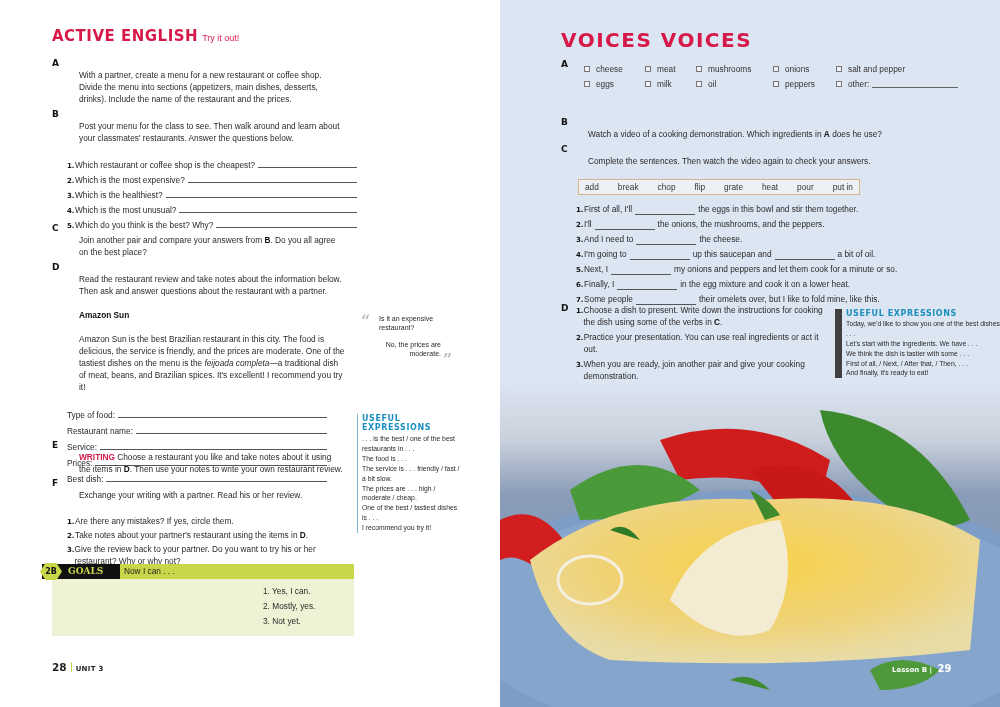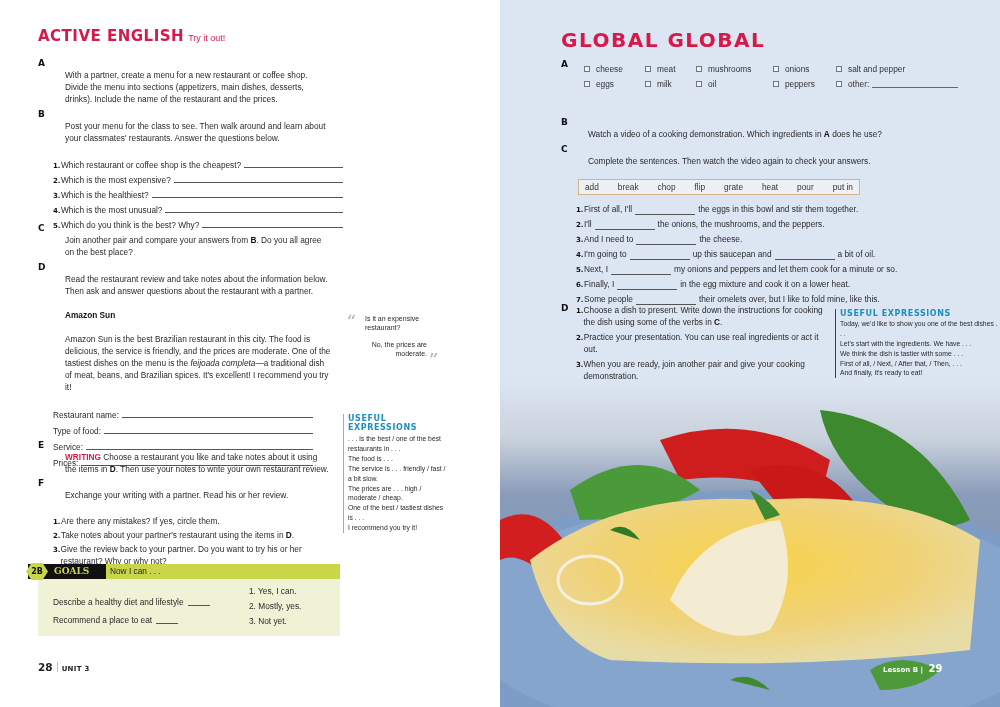--- a/index.html
+++ b/index.html
@@ -1,20 +1,20 @@
 <!DOCTYPE html>
 <html><head>
 <meta charset="utf-8">
 <style>
   * { box-sizing: border-box; margin: 0; padding: 0; }
   html, body { width: 1000px; height: 707px; overflow: hidden; background: #fff; }
   body { position: relative; font-family: "Liberation Sans", sans-serif; color: #2a2a2a; font-size: 8.3px; line-height: 1.45; }
 
   .page { position: absolute; top: 0; height: 707px; }
-  .left { left: 0; width: 428px; background: #ffffff; }
+  .left { left: 14px; width: 428px; background: #ffffff; }
   .right { left: 500px; width: 500px; background: #dce5f2; overflow: hidden; }
 
   .title-red { color: #d7194a; font-family: "DejaVu Sans", sans-serif; font-weight: bold; letter-spacing: 0.5px; }
   .title-left { position: absolute; left: 38px; top: 26px; font-size: 15px; }
   .title-left .sub { font-family: "Liberation Sans", sans-serif; font-weight: normal; font-size: 9px; letter-spacing: 0; margin-left: 4px; }
   .title-right { position: absolute; left: 61px; top: 26px; font-size: 20px; letter-spacing: 1.5px; }
 
   .sec { position: absolute; }
   .letter { position: absolute; left: 0; top: 0; font-family: "DejaVu Sans", sans-serif; font-weight: bold; font-size: 9px; color: #111; }
   .sec-body { margin-left: 15px; }
@@ -26,21 +26,21 @@
   .fill-item { display: flex; align-items: flex-end; height: 16px; }
   .fill-line { flex: 1; border-bottom: 0.8px solid #555; margin-left: 3px; margin-bottom: 3px; }
   .bold { font-weight: bold; color: #111; }
   .red-b { color: #d7194a; font-weight: bold; }
   .blue-h { color: #1c8fbf; font-family: "DejaVu Sans", sans-serif; font-weight: bold; font-size: 8px; letter-spacing: 0.6px; line-height: 1.15; }
 
   .quote-box { position: absolute; left: 347px; top: 314px; width: 102px; font-size: 7px; line-height: 1.35; }
   .quote-mark { position: absolute; color: #bbb; font-size: 16px; font-family: "DejaVu Serif", serif; font-weight: bold; line-height: 1; }
 
   .useful-left { position: absolute; left: 343px; top: 414px; width: 105px; padding-left: 4px; border-left: 1px solid #7fb7d3; font-size: 6.8px; line-height: 1.45; }
-  .useful-right { position: absolute; left: 335px; top: 309px; width: 165px; padding-left: 4px; border-left: 1px solid #404040; font-size: 6.8px; line-height: 1.45; }
+  .useful-right { position: absolute; left: 335px; top: 309px; width: 165px; padding-left: 4px; border-left: 7px solid #404040; font-size: 6.8px; line-height: 1.45; }
 
   .goals { position: absolute; left: 38px; top: 564px; width: 302px; height: 72px; background: #eff2d4; }
   .goals-bar { position: absolute; left: 0; top: 0; width: 302px; height: 15px; background: #cad64a; }
   .goals-tag { position: absolute; left: -10px; top: 0; width: 78px; height: 15px; background: #111; color: #cad64a; font-family: "DejaVu Serif", serif; font-weight: bold; font-size: 9px; line-height: 15px; padding-left: 26px; }
   .goals-hex { position: absolute; left: -12px; top: -1px; width: 22px; height: 17px; background: #cad64a; clip-path: polygon(25% 0, 75% 0, 100% 50%, 75% 100%, 25% 100%, 0 50%); color: #111; font-family: "DejaVu Sans", sans-serif; font-weight: bold; font-size: 8px; line-height: 17px; text-align: center; }
   .goals-now { position: absolute; left: 72px; top: 0; line-height: 15px; font-size: 8.3px; color: #222; }
   .goals-items { position: absolute; left: 15px; top: 29px; font-size: 8.3px; }
   .goals-item { height: 18px; display: flex; align-items: center; }
   .goals-blank { display: inline-block; width: 22px; border-bottom: 0.8px solid #555; margin-left: 4px; height: 8px; }
   .goals-scale { position: absolute; left: 211px; top: 21px; font-size: 8.3px; }
@@ -55,21 +55,21 @@
   .chk-box { display: inline-block; width: 6px; height: 6px; border: 0.7px solid #777; margin-right: 6px; background: #eef2f8; }
   .other-line { display: inline-block; width: 86px; border-bottom: 0.8px solid #666; margin-left: 3px; height: 8px; }
 
   .wordbox { display: flex; gap: 0; margin: 6px 0 0 2px; border: 1px solid #d7b38c; background: #edf1f6; width: 282px; height: 16px; align-items: center; padding: 0 6px; justify-content: space-between; }
   .wordbox span { font-size: 8.3px; color: #333; }
   .sent { display: flex; align-items: flex-end; height: 15px; white-space: nowrap; }
   .blank { display: inline-block; border-bottom: 0.8px solid #555; width: 60px; height: 9px; margin: 0 3px; }
 
   .photo { position: absolute; left: 0; top: 380px; width: 500px; height: 327px; overflow: hidden; }
   .caption { position: absolute; left: 60px; top: 420px; font-size: 7.5px; font-weight: bold; color: #111; line-height: 1.4; width: 110px; }
-  .footer-right { position: absolute; left: 383px; top: 662px; color: #fff; font-family: "DejaVu Sans", sans-serif; font-weight: bold; font-size: 7px; }
+  .footer-right { position: absolute; left: 392px; top: 662px; color: #fff; font-family: "DejaVu Sans", sans-serif; font-weight: bold; font-size: 7px; }
   .footer-right .num { font-size: 10px; margin-left: 3px; }
 </style>
 </head>
 <body>
 
 <div class="page left">
   <div class="title-red title-left">
     <span>ACTIVE ENGLISH</span><span class="sub">Try it out!</span>
   </div>
 
@@ -122,33 +122,37 @@
   </div>
 
   <div class="sec" style="left:38px; top:261px; width:305px;">
     <span class="letter">D</span>
     <div class="sec-body">
       <p>Read the restaurant review and take notes about the information below. Then ask and answer questions about the restaurant with a partner.</p>
       <p class="bold" style="margin-top:1px;">Amazon Sun</p>
       <p><span>Amazon Sun is the best Brazilian restaurant in this city. The food is delicious, the service is friendly, and the prices are moderate. One of the tastiest dishes on the menu is the </span><i>feijoada completa</i><span>—a traditional dish of meat, beans, and Brazilian spices. It's excellent! I recommend you try it!</span></p>
       <div style="margin-top:0px;">
         <div class="fill-item">
+            <span>Type of food:</span>
+            <span class="fill-line" style="margin-right:30px;"></span>
+          </div>
+        <div class="fill-item">
             <span>Restaurant name:</span>
-            <span class="fill-line" style="margin-right:30px;"></span>
-          </div>
-        <div class="fill-item">
-            <span>Type of food:</span>
             <span class="fill-line" style="margin-right:30px;"></span>
           </div>
         <div class="fill-item">
             <span>Service:</span>
             <span class="fill-line" style="margin-right:30px;"></span>
           </div>
         <div class="fill-item">
             <span>Prices:</span>
+            <span class="fill-line" style="margin-right:30px;"></span>
+          </div>
+        <div class="fill-item">
+            <span>Best dish:</span>
             <span class="fill-line" style="margin-right:30px;"></span>
           </div>
       </div>
     </div>
   </div>
 
   <div class="quote-box">
     <span class="quote-mark" style="left:0; top:0;">“</span>
     <div style="margin-left:18px; width:70px;">Is it an expensive restaurant?</div>
     <div style="margin-left:18px; width:62px; text-align:right; margin-top:7px;">No, the prices are moderate.</div>
@@ -192,30 +196,20 @@
           </div>
       </div>
     </div>
   </div>
 
   <div class="goals">
     <div class="goals-bar"></div>
     <div class="goals-tag">GOALS</div>
     <div class="goals-hex">2B</div>
     <div class="goals-now">Now I can . . .</div>
-    <div class="goals-items">
-      <div class="goals-item">
-          <span>Describe a healthy diet and lifestyle</span>
-          <span class="goals-blank"></span>
-        </div>
-      <div class="goals-item">
-          <span>Recommend a place to eat</span>
-          <span class="goals-blank"></span>
-        </div>
-    </div>
     <div class="goals-scale">
       <div>1. Yes, I can.</div>
       <div>2. Mostly, yes.</div>
       <div>3. Not yet.</div>
     </div>
   </div>
 
   <div class="footer-left">
     <span>28</span><span class="bar"></span><span class="unit">UNIT 3</span>
   </div>
@@ -249,21 +243,21 @@
       <path d="M30 180 Q120 110 260 120 Q400 110 480 160 L470 270 Q300 290 110 280 Q50 260 30 180 Z" fill="url(#egg)"></path>
       <path d="M170 220 Q200 150 280 140 Q300 200 270 250 Q220 270 170 220Z" fill="#f4ecd2"></path>
       <ellipse cx="90" cy="200" rx="32" ry="24" fill="none" stroke="#f4efdf" stroke-width="3"></ellipse>
       <path d="M250 110 Q270 120 280 135 L265 140 Z" fill="#3f8a2e"></path>
       <path d="M110 150 Q125 140 140 160 Z" fill="#2f7a24"></path>
       <path d="M230 300 Q250 290 270 310 Z" fill="#3f8a2e"></path>
       <path d="M370 290 Q400 270 440 290 Q420 310 380 310 Z" fill="#4e9a3a"></path>
     </svg>
   </div>
 
-  <div class="title-red title-right">GLOBAL GLOBAL</div>
+  <div class="title-red title-right">VOICES VOICES</div>
 
   <div class="sec" style="left:61px; top:58px; width:420px;">
     <span class="letter">A</span>
     <div class="sec-body">
       <div class="checks">
         <label class="chk">
             <span class="chk-box"></span>
             <span>cheese</span>
           </label>
         <label class="chk">

